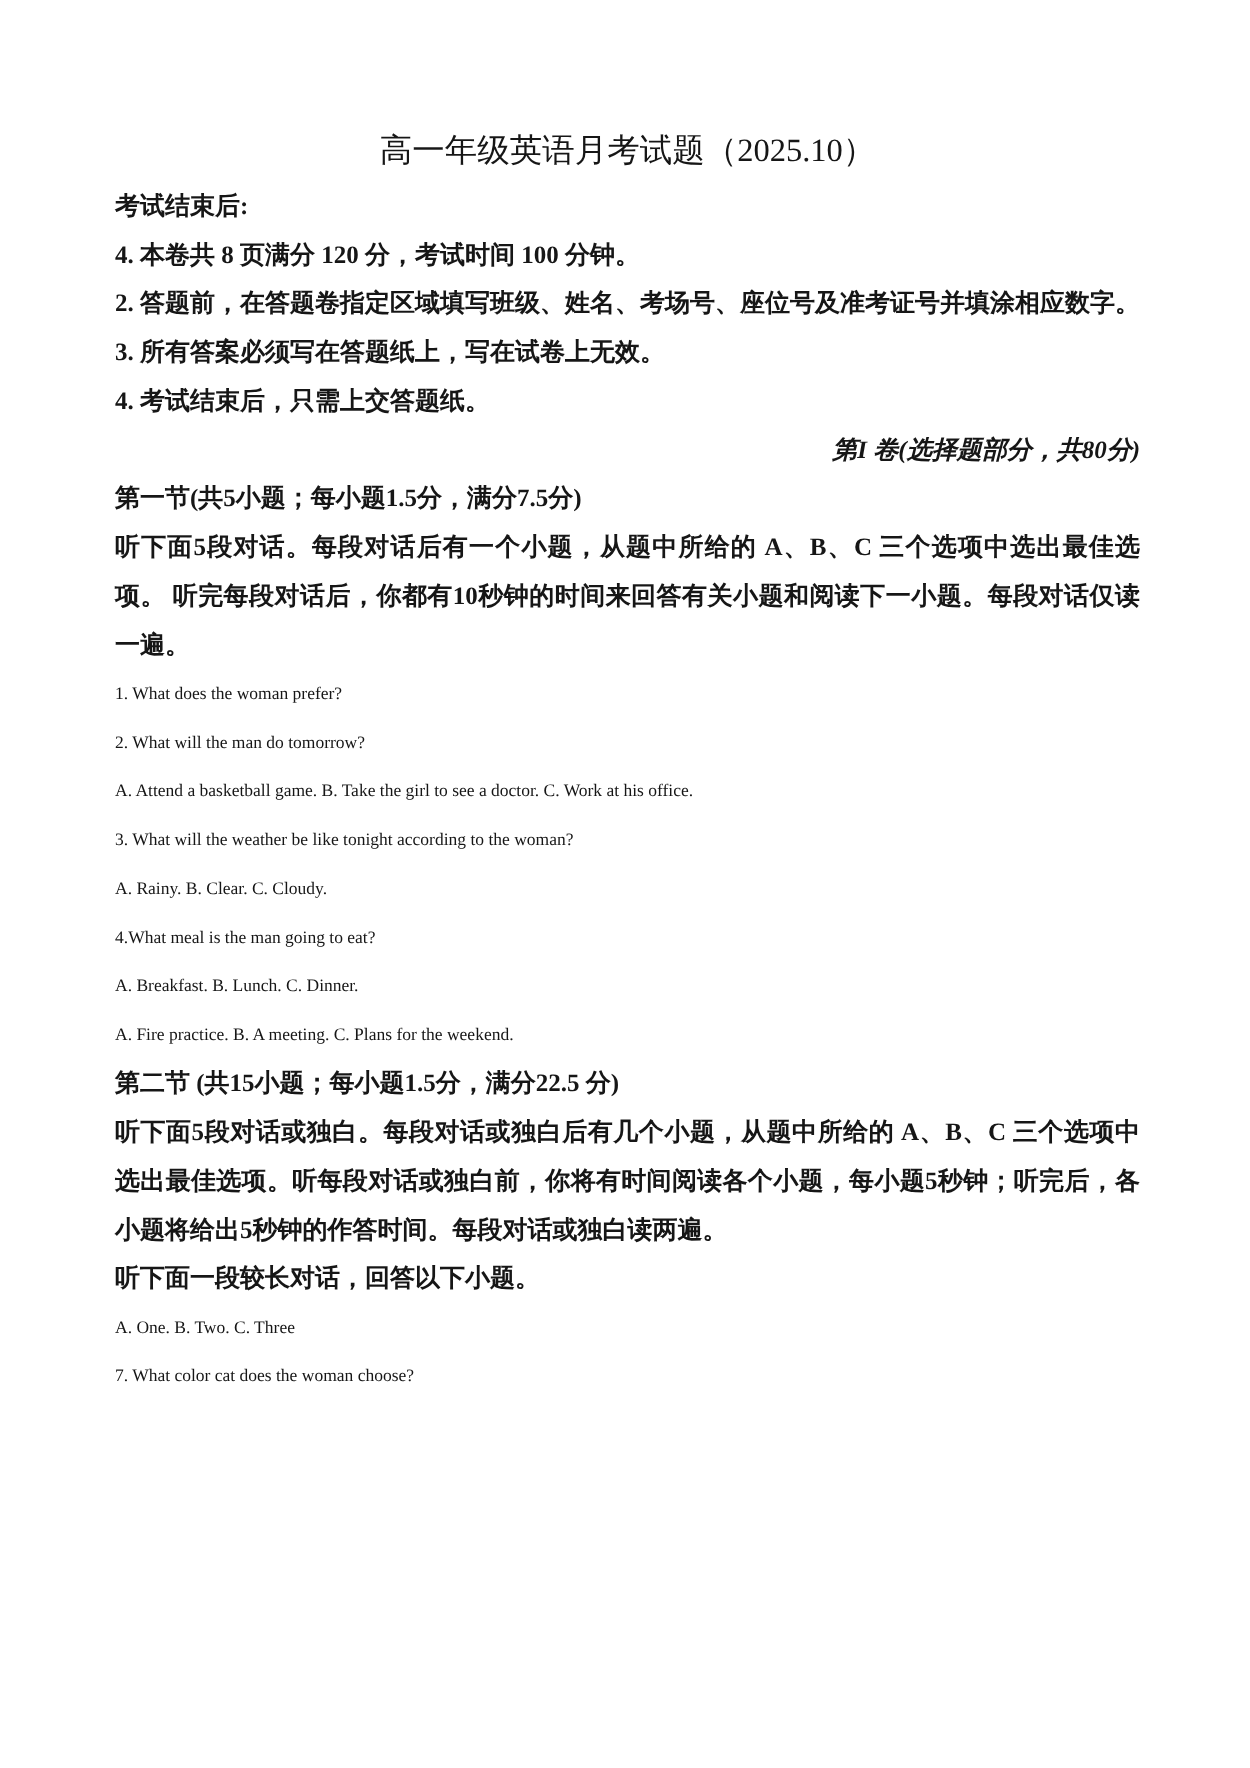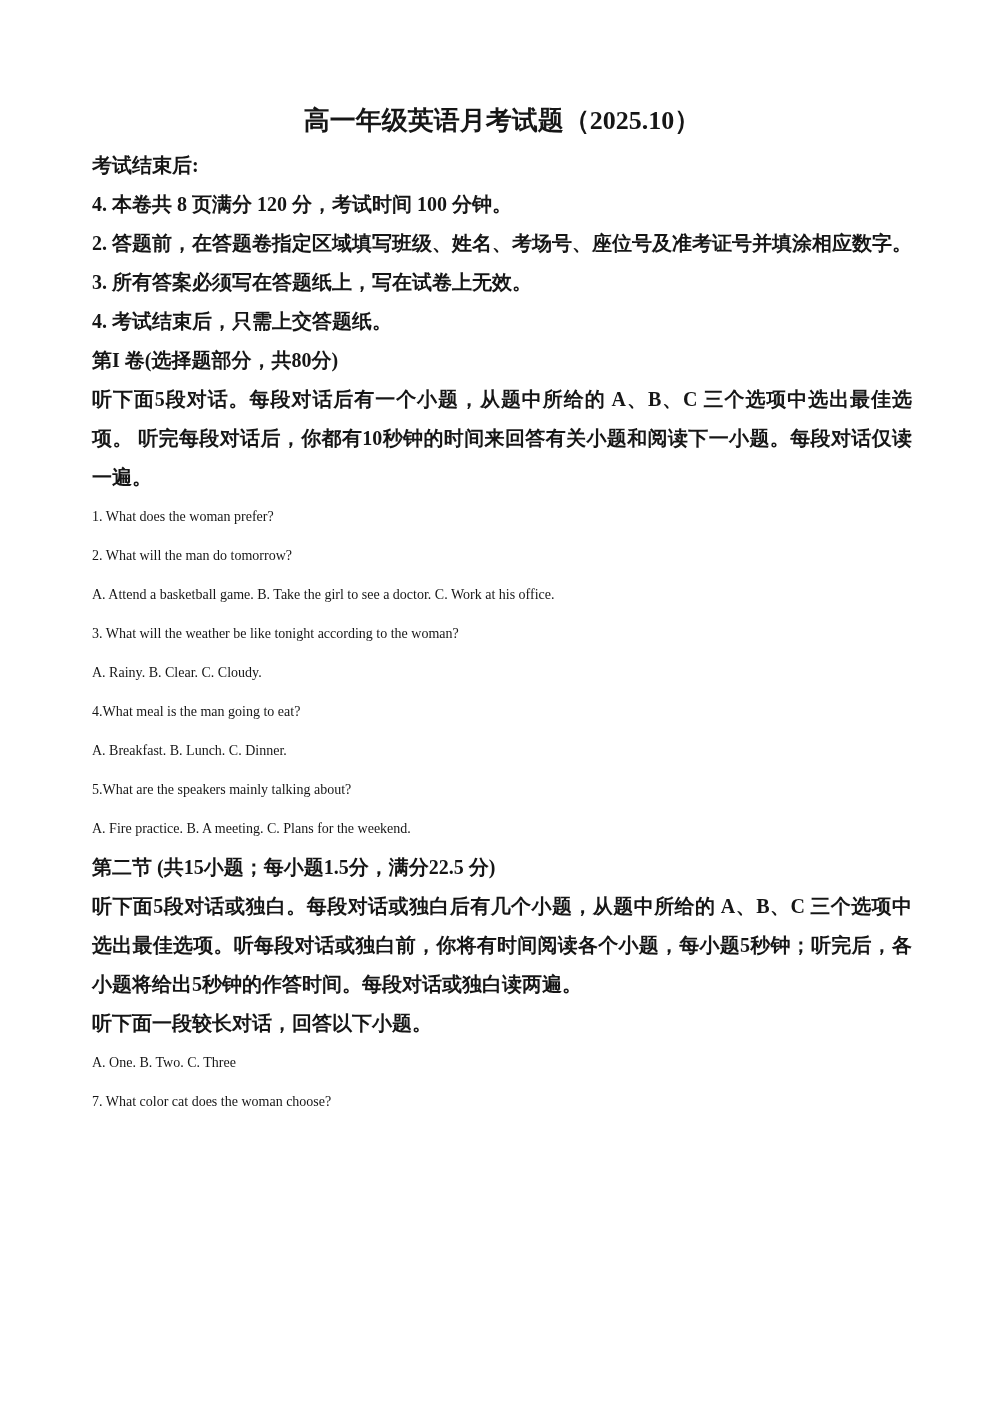--- a/index.html
+++ b/index.html
@@ -18,32 +18,33 @@
   }
   .doc {
     padding: 100px 88px 0 92px;
   }
   .doc p {
     margin: 0;
     line-height: 39px;
   }
   .title {
     font-size: 26px;
-    font-weight: bold;
+    font-weight: normal;
     text-align: center;
     line-height: 42px !important;
     margin-bottom: 4px !important;
   }
   .zh {
     font-size: 20px;
     font-weight: bold;
     text-align: justify;
   }
   .zh.center {
-    text-align: left;
+    text-align: right;
+    font-style: italic;
   }
   .en {
     font-size: 14px;
     font-weight: normal;
     text-align: left;
   }
 </style>
 </head>
 <body>
 
@@ -52,30 +53,30 @@
 
     <p class="title">高一年级英语月考试题（2025.10）</p>
 
     <p class="zh">考试结束后:</p>
     <p class="zh">4. 本卷共 8 页满分 120 分，考试时间 100 分钟。</p>
     <p class="zh">2. 答题前，在答题卷指定区域填写班级、姓名、考场号、座位号及准考证号并填涂相应数字。</p>
     <p class="zh">3. 所有答案必须写在答题纸上，写在试卷上无效。</p>
     <p class="zh">4. 考试结束后，只需上交答题纸。</p>
 
     <p class="zh center">第I 卷(选择题部分，共80分)</p>
+    <p class="zh">第一节(共5小题；每小题1.5分，满分7.5分)</p>
     <p class="zh">听下面5段对话。每段对话后有一个小题，从题中所给的 A、B、C 三个选项中选出最佳选项。 听完每段对话后，你都有10秒钟的时间来回答有关小题和阅读下一小题。每段对话仅读一遍。</p>
 
     <p class="en">1. What does the woman prefer?</p>
     <p class="en">2. What will the man do tomorrow?</p>
     <p class="en">A. Attend a basketball game. B. Take the girl to see a doctor. C. Work at his office.</p>
     <p class="en">3. What will the weather be like tonight according to the woman?</p>
     <p class="en">A. Rainy. B. Clear. C. Cloudy.</p>
     <p class="en">4.What meal is the man going to eat?</p>
     <p class="en">A. Breakfast. B. Lunch. C. Dinner.</p>
-    <p class="en">5.What are the speakers mainly talking about?</p>
     <p class="en">A. Fire practice. B. A meeting. C. Plans for the weekend.</p>
 
     <p class="zh">第二节 (共15小题；每小题1.5分，满分22.5 分)</p>
     <p class="zh">听下面5段对话或独白。每段对话或独白后有几个小题，从题中所给的 A、B、C   三个选项中选出最佳选项。听每段对话或独白前，你将有时间阅读各个小题，每小题5秒钟；听完后，各小题将给出5秒钟的作答时间。每段对话或独白读两遍。</p>
     <p class="zh">听下面一段较长对话，回答以下小题。</p>
 
     <p class="en">A. One. B. Two. C. Three</p>
     <p class="en">7. What color cat does the woman choose?</p>
 
   </div>

